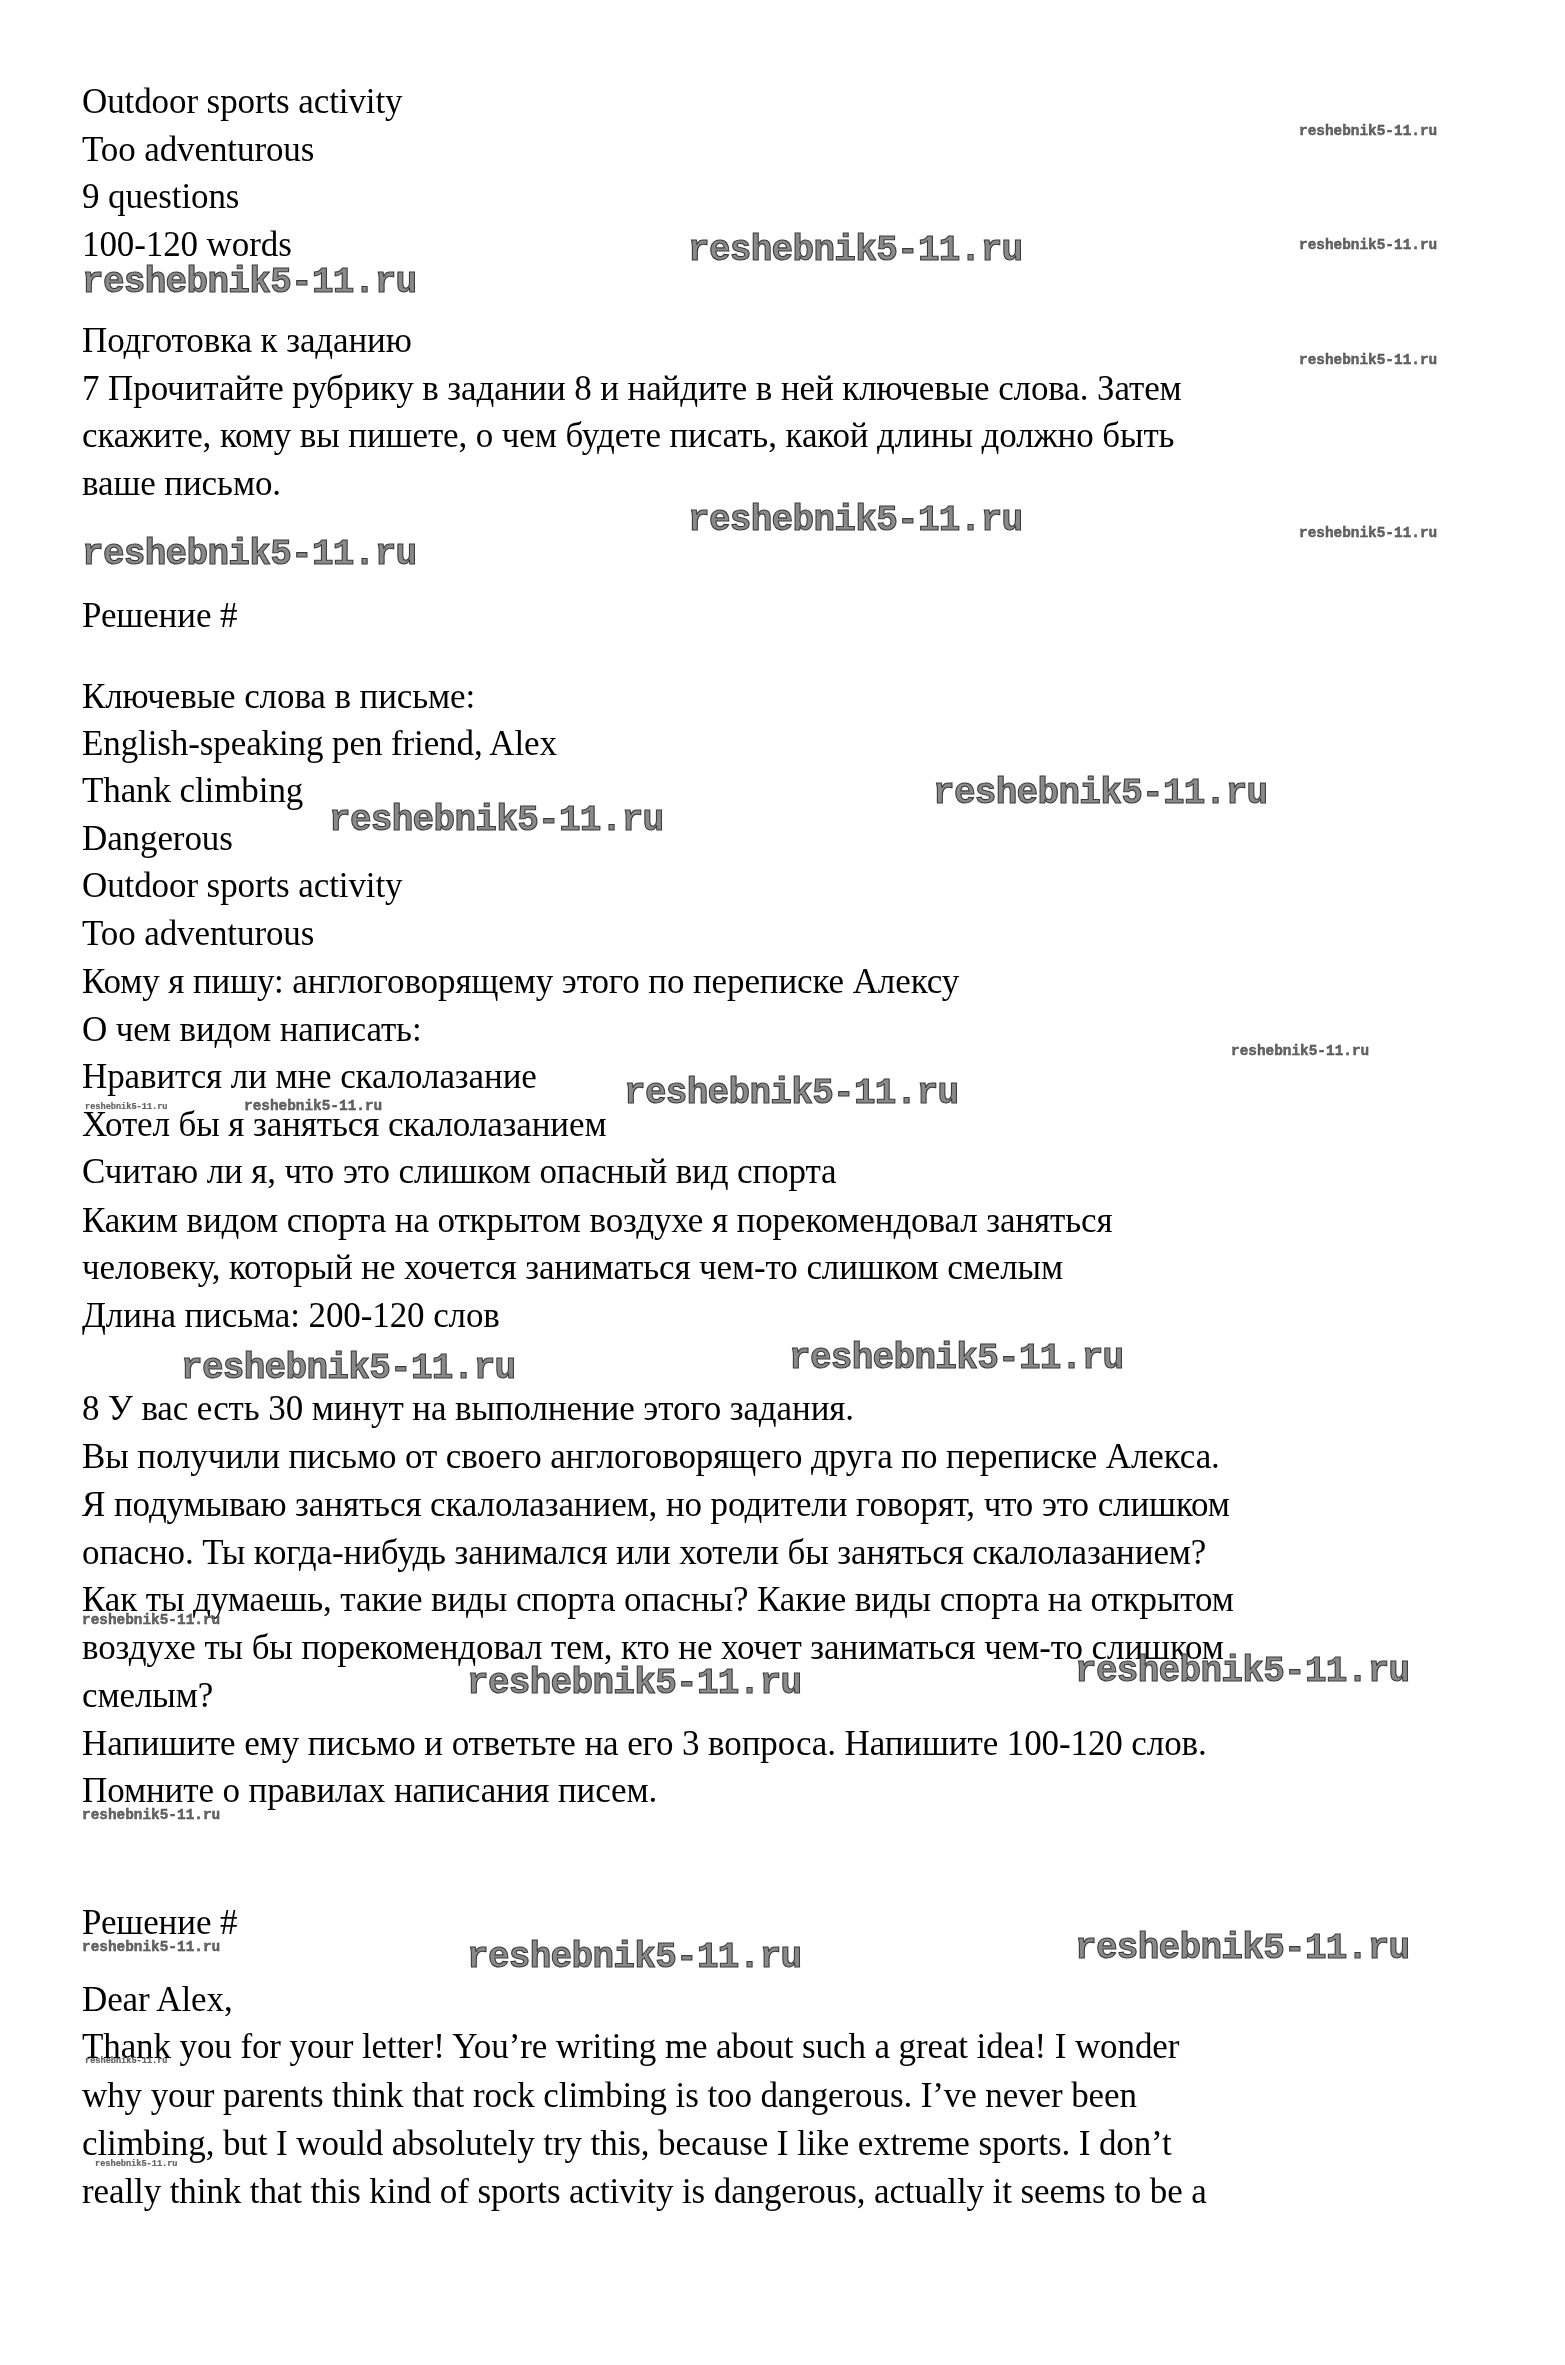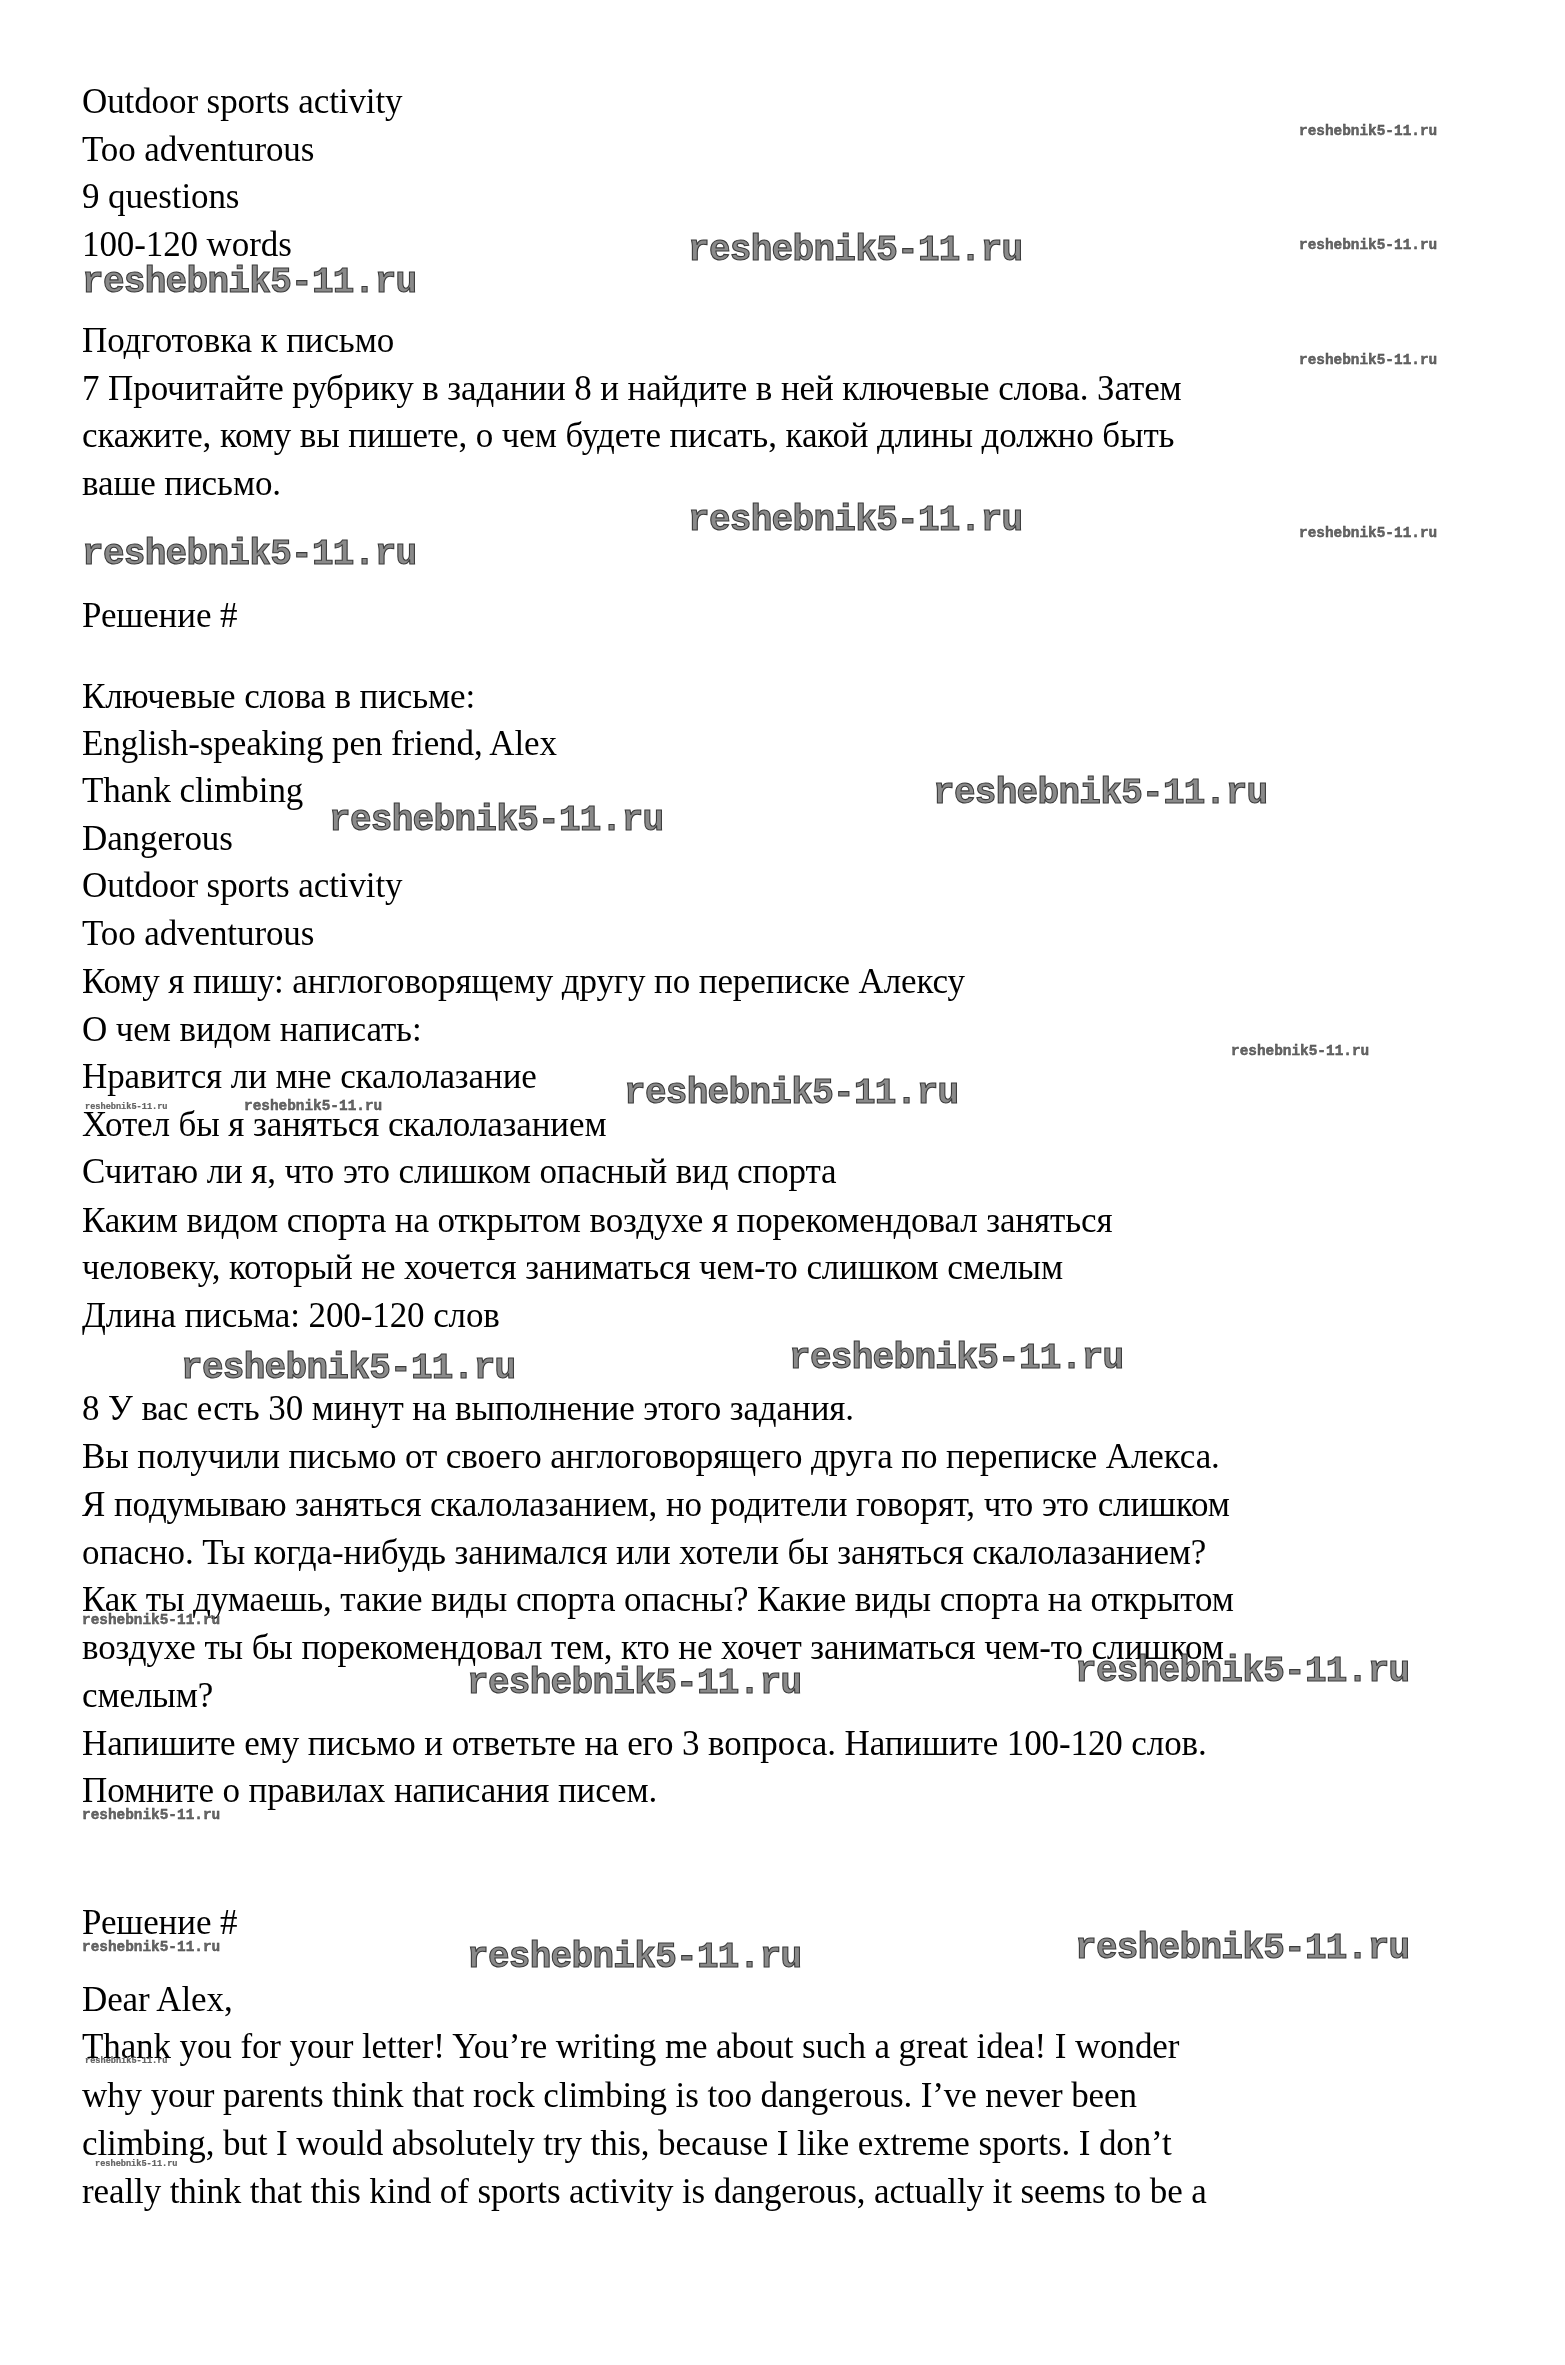--- a/index.html
+++ b/index.html
@@ -14,33 +14,33 @@
   .wm.xs { font-size:8.6px; line-height:10px; -webkit-text-stroke:0.2px #555; color:#666; letter-spacing:0; }
 </style>
 </head>
 <body>
 
 <div class="ln" style="top:80px">Outdoor sports activity</div>
 <div class="ln" style="top:128px">Too adventurous</div>
 <div class="ln" style="top:175px">9 questions</div>
 <div class="ln" style="top:223px">100-120 words</div>
 
-<div class="ln" style="top:319px">Подготовка к письмо</div>
+<div class="ln" style="top:319px">Подготовка к заданию</div>
 <div class="ln" style="top:367px">7 Прочитайте рубрику в задании 8 и найдите в ней ключевые слова. Затем</div>
 <div class="ln" style="top:414px">скажите, кому вы пишете, о чем будете писать, какой длины должно быть</div>
 <div class="ln" style="top:462px">ваше письмо.</div>
 
 <div class="ln b" style="top:594px">Решение #</div>
 <div class="ln" style="top:675px">Ключевые слова в письме:</div>
 <div class="ln" style="top:722px">English-speaking pen friend, Alex</div>
 <div class="ln" style="top:769px">Thank climbing</div>
 <div class="ln" style="top:817px">Dangerous</div>
 <div class="ln" style="top:864px">Outdoor sports activity</div>
 <div class="ln" style="top:912px">Too adventurous</div>
-<div class="ln" style="top:960px">Кому я пишу: англоговорящему другу по переписке Алексу</div>
+<div class="ln" style="top:960px">Кому я пишу: англоговорящему этого по переписке Алексу</div>
 <div class="ln" style="top:1008px">О чем видом написать:</div>
 <div class="ln" style="top:1055px">Нравится ли мне скалолазание</div>
 <div class="ln" style="top:1103px">Хотел бы я заняться скалолазанием</div>
 <div class="ln" style="top:1150px">Считаю ли я, что это слишком опасный вид спорта</div>
 <div class="ln" style="top:1199px">Каким видом спорта на открытом воздухе я порекомендовал заняться</div>
 <div class="ln" style="top:1246px">человеку, который не хочется заниматься чем-то слишком смелым</div>
 <div class="ln" style="top:1294px">Длина письма: 200-120 слов</div>
 
 <div class="ln" style="top:1387px">8 У вас есть 30 минут на выполнение этого задания.</div>
 <div class="ln" style="top:1435px">Вы получили письмо от своего англоговорящего друга по переписке Алекса.</div>

